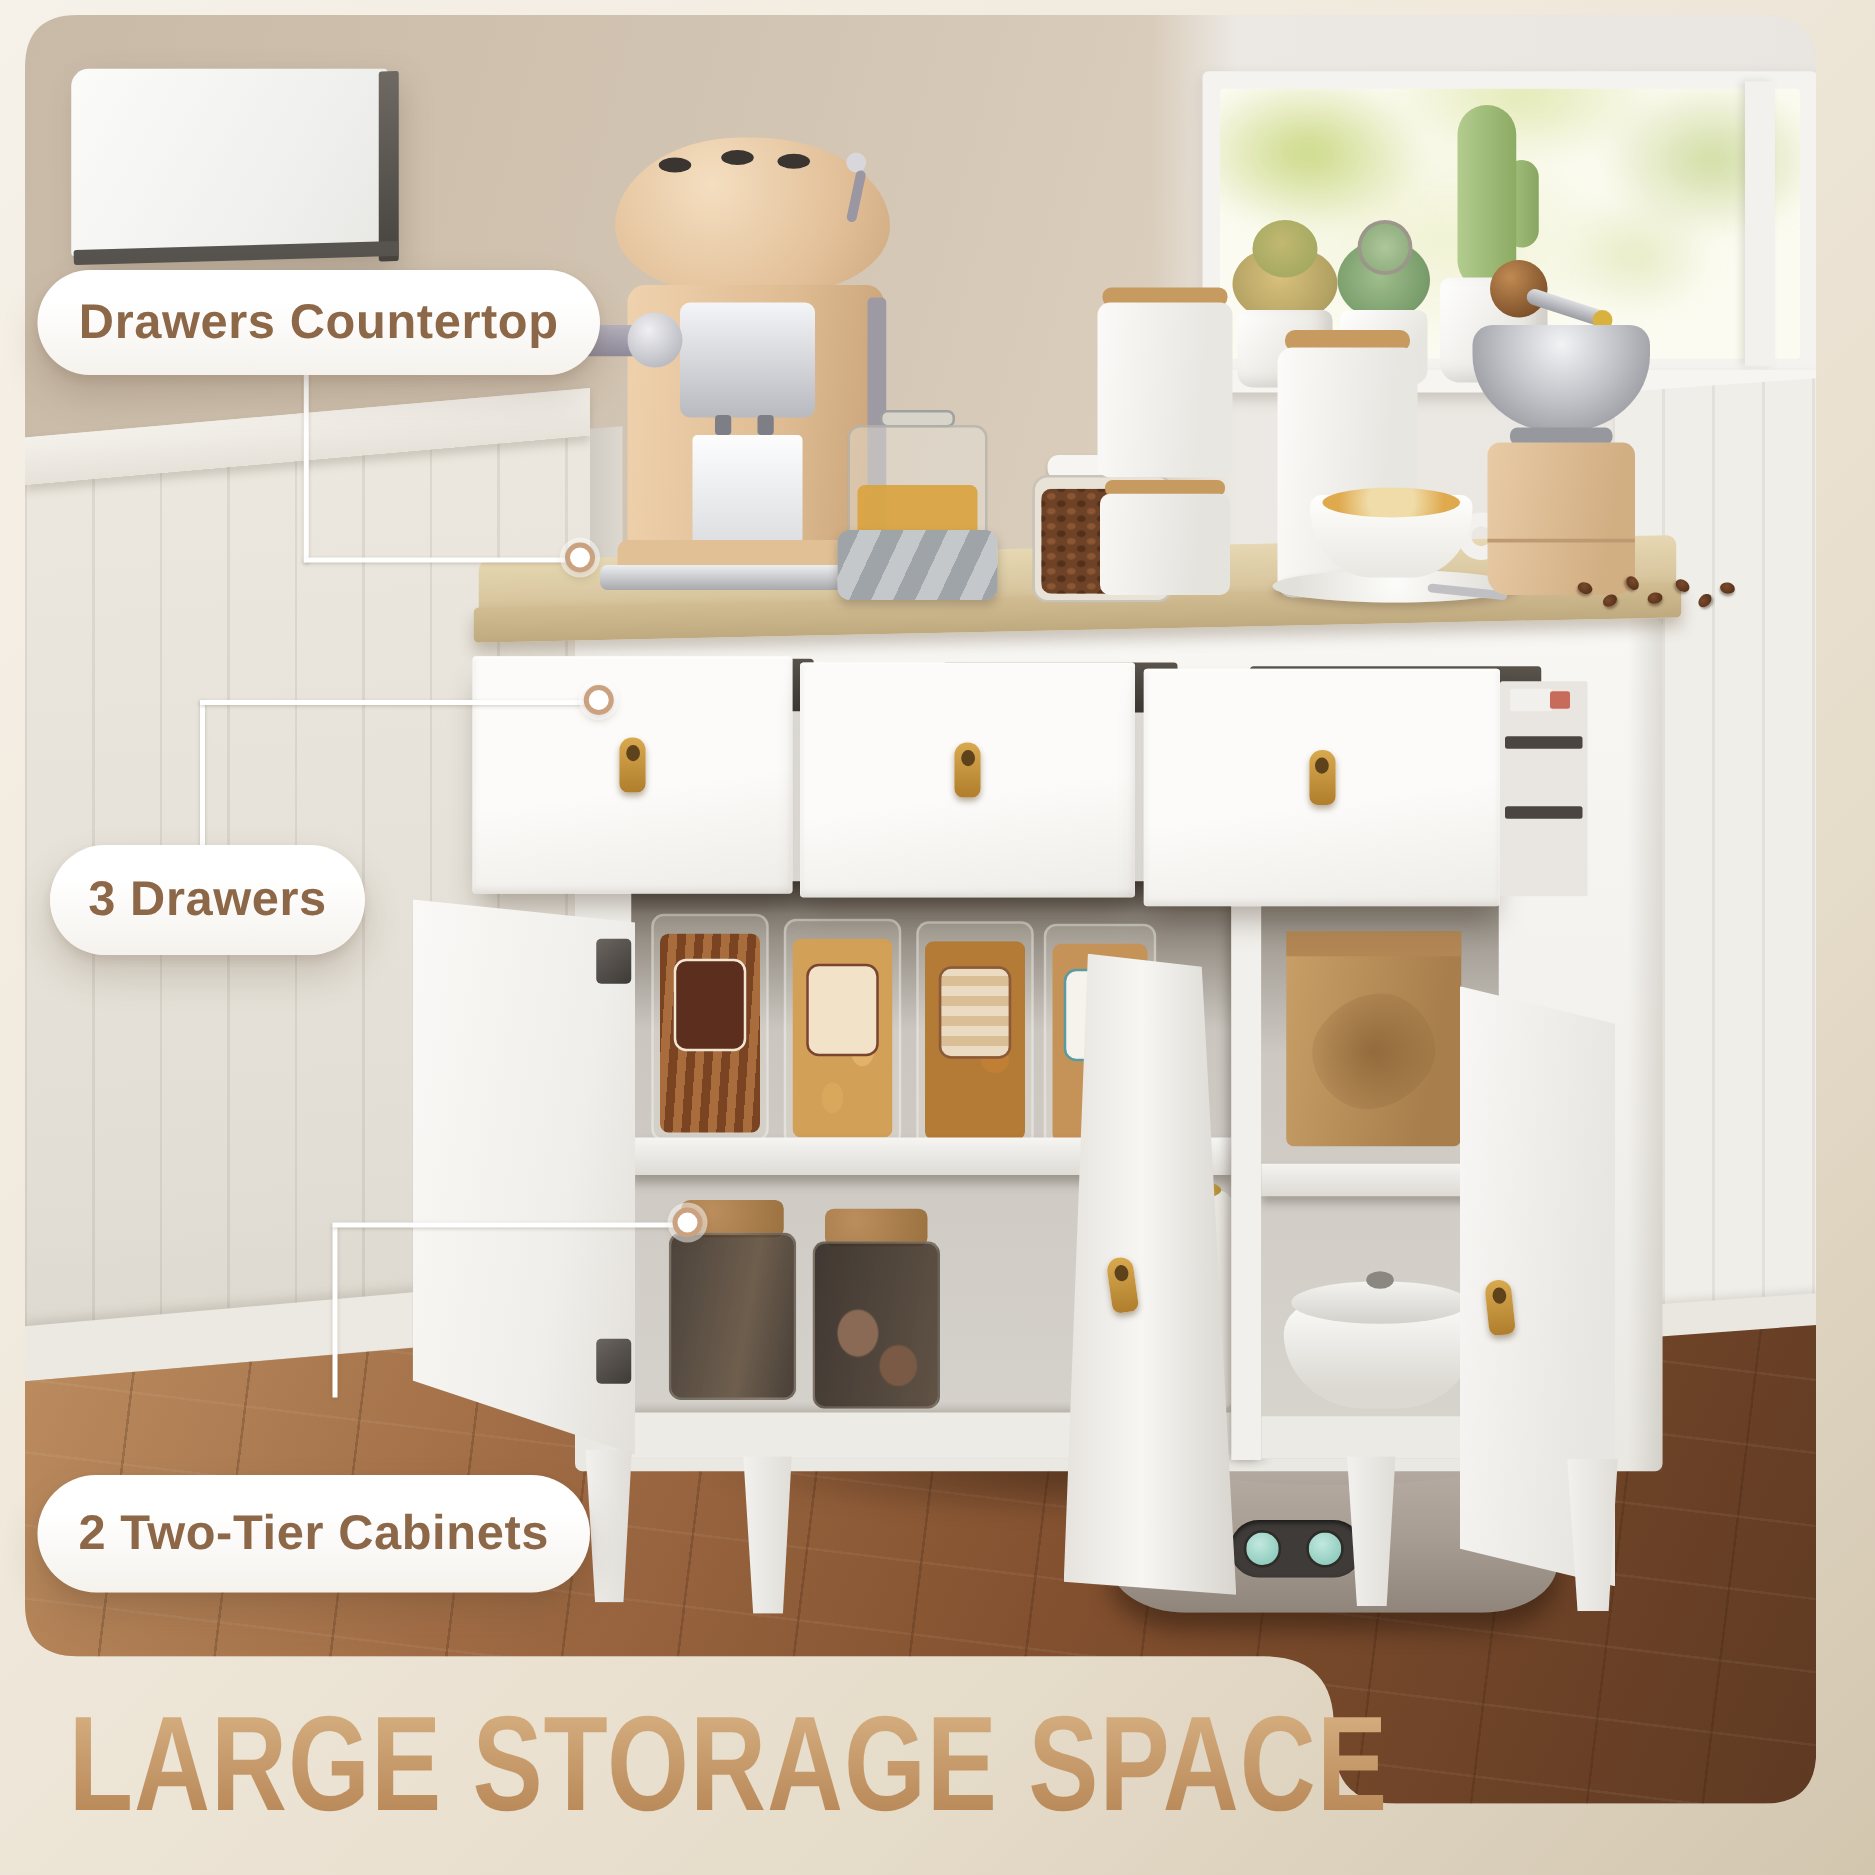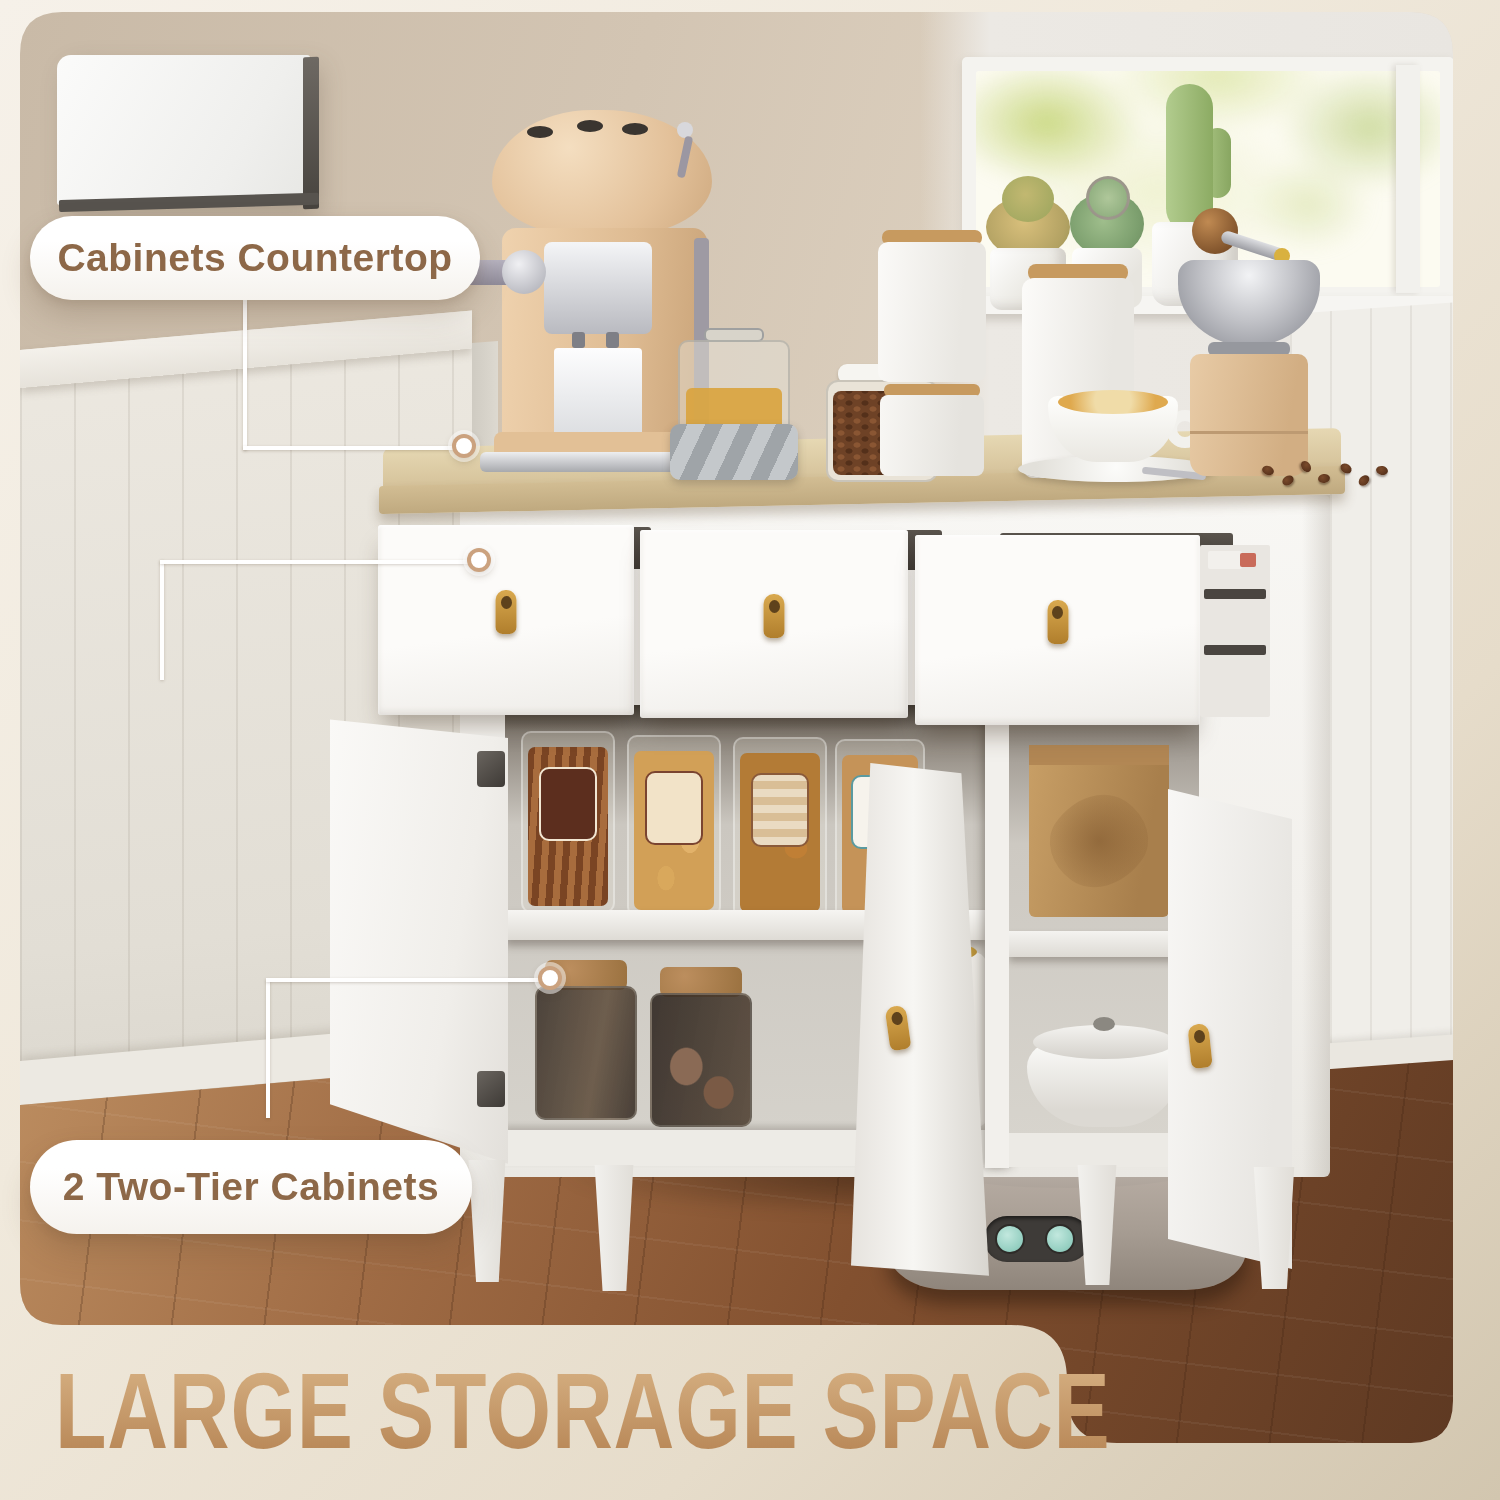--- a/index.html
+++ b/index.html
@@ -322,21 +322,21 @@
     box-shadow:0 0 0 4px rgba(255,255,255,.5),0 3px 8px rgba(80,60,40,.35);}
   #dot1{left:452px;top:434px;}
   #dot2{left:467px;top:548px;}
   #dot3{left:538px;top:966px;}
   .pill{display:flex;align-items:center;justify-content:center;border-radius:48px;
     background:linear-gradient(180deg,#FFFFFF 30%,#F5F2ED);
     box-shadow:0 16px 30px rgba(95,72,48,.22),0 4px 8px rgba(95,72,48,.12);
     color:var(--accent-text,#8D6848);font-weight:700;font-size:39px;letter-spacing:.5px;}
   #pill1{left:30px;top:216px;width:450px;height:84px;}
   #pill2{left:40px;top:676px;width:252px;height:88px;}
-  #pill3{left:30px;top:1140px;width:442px;height:94px;}
+  #pill3{left:30px;top:1180px;width:442px;height:94px;}
 
   
   #headline{left:55px;top:1362px;height:96px;display:flex;align-items:center;
     font-weight:700;font-size:108px;letter-spacing:1px;white-space:nowrap;
     transform:scaleX(0.78);transform-origin:left center;
     background:linear-gradient(180deg,var(--title-gold-light,#D3AC7E) 10%,var(--title-gold-dark,#BA8A5A) 90%);
     -webkit-background-clip:text;background-clip:text;color:transparent;}
 </style>
 </head>
 <body>
@@ -556,21 +556,24 @@
   <div class="abs line" id="c1h"></div>
   <div class="abs dot" id="dot1"></div>
   <div class="abs line" id="c2v"></div>
   <div class="abs line" id="c2h"></div>
   <div class="abs dot" id="dot2"></div>
   <div class="abs line" id="c3v"></div>
   <div class="abs line" id="c3h"></div>
   <div class="abs dot" id="dot3"></div>
 
   <div class="abs pill" id="pill1">
-    <span>Cabinets Countertop</span>
+    <span>Drawers Countertop</span>
+  </div>
+  <div class="abs pill" id="pill2">
+    <span>3 Drawers</span>
   </div>
   <div class="abs pill" id="pill3">
     <span>2 Two-Tier Cabinets</span>
   </div>
 
   <div class="abs" id="headline">LARGE STORAGE SPACE</div>
 
 </div>
 
 </body></html>

